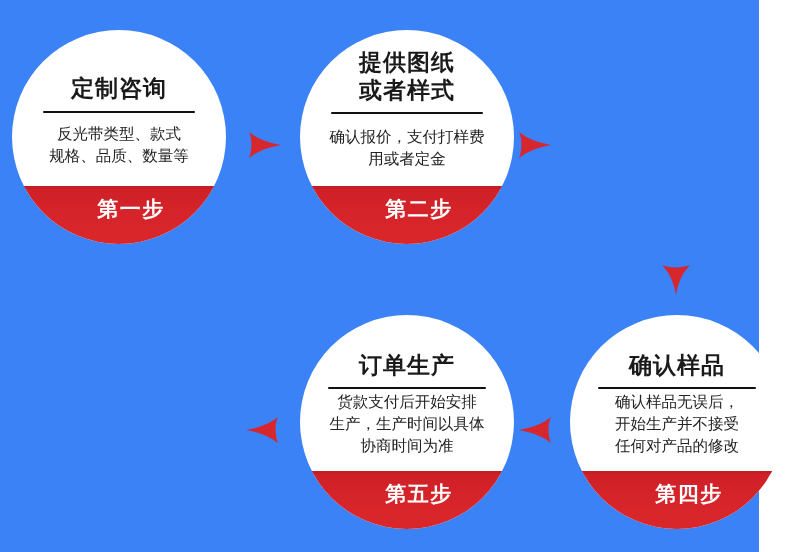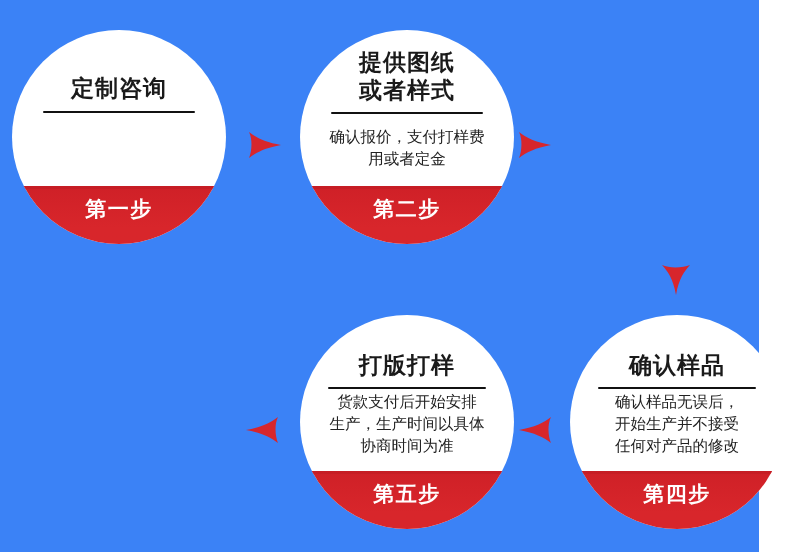--- a/index.html
+++ b/index.html
@@ -57,21 +57,21 @@
     font-size: 15.5px;
     color: #222222;
     line-height: 1.42;
     text-align: center;
     white-space: pre-line;
   }
 
   
   .step-banner {
     position: absolute;
-    left: 0;
+    left: 12px;
     bottom: 0;
     width: 214px;
     height: 58px;
     overflow: hidden;
   }
   .step-banner .band {
     position: absolute;
     left: -2px;
     top: 0;
     width: 218px;
@@ -125,20 +125,22 @@
 </style>
 </head>
 <body>
 
 <div id="flow-root">
 
   <div class="step pack-a" style="left:12px; top:30px;">
     <div class="step-inner">
       <div class="step-title">定制咨询</div>
       <div class="step-rule"></div>
+      <div class="step-desc">反光带类型、款式
+规格、品质、数量等</div>
     </div>
     <div class="step-banner">
       <div class="band"></div>
       <div class="step-banner-label">第一步</div>
     </div>
   </div>
 
   <div class="arrow" style="left:243px; top:124px;">
     <svg viewBox="0 0 44 42" xmlns="http://www.w3.org/2000/svg" aria-hidden="true">
       <path d="M6 8 C14 14, 22 18, 38 21 C22 24, 14 28, 6 34 C9 27, 9.6 15, 6 8 Z" fill="#d7262c"></path>
@@ -187,21 +189,21 @@
   </div>
 
   <div class="arrow" style="left:513px; top:409px;">
     <svg viewBox="0 0 44 42" xmlns="http://www.w3.org/2000/svg" aria-hidden="true">
       <path d="M38 8 C30 14, 22 18, 6 21 C22 24, 30 28, 38 34 C35 27, 34.4 15, 38 8 Z" fill="#d7262c"></path>
     </svg>
   </div>
 
   <div class="step pack-d" style="left:300px; top:315px;">
     <div class="step-inner">
-      <div class="step-title">打版打样</div>
+      <div class="step-title">订单生产</div>
       <div class="step-rule"></div>
       <div class="step-desc">货款支付后开始安排
 生产，生产时间以具体
 协商时间为准</div>
     </div>
     <div class="step-banner">
       <div class="band"></div>
       <div class="step-banner-label">第五步</div>
     </div>
   </div>

